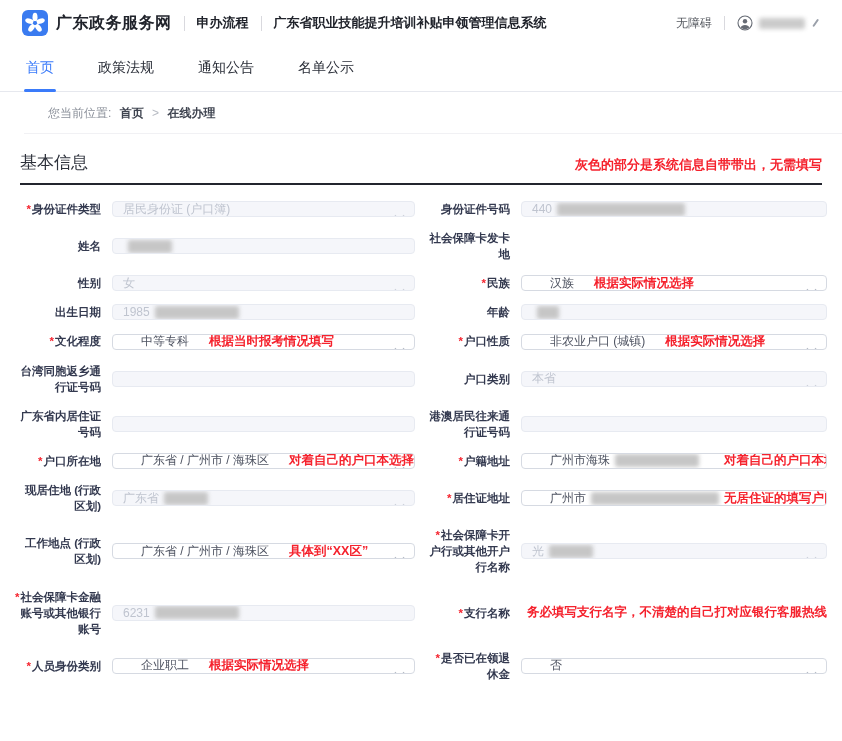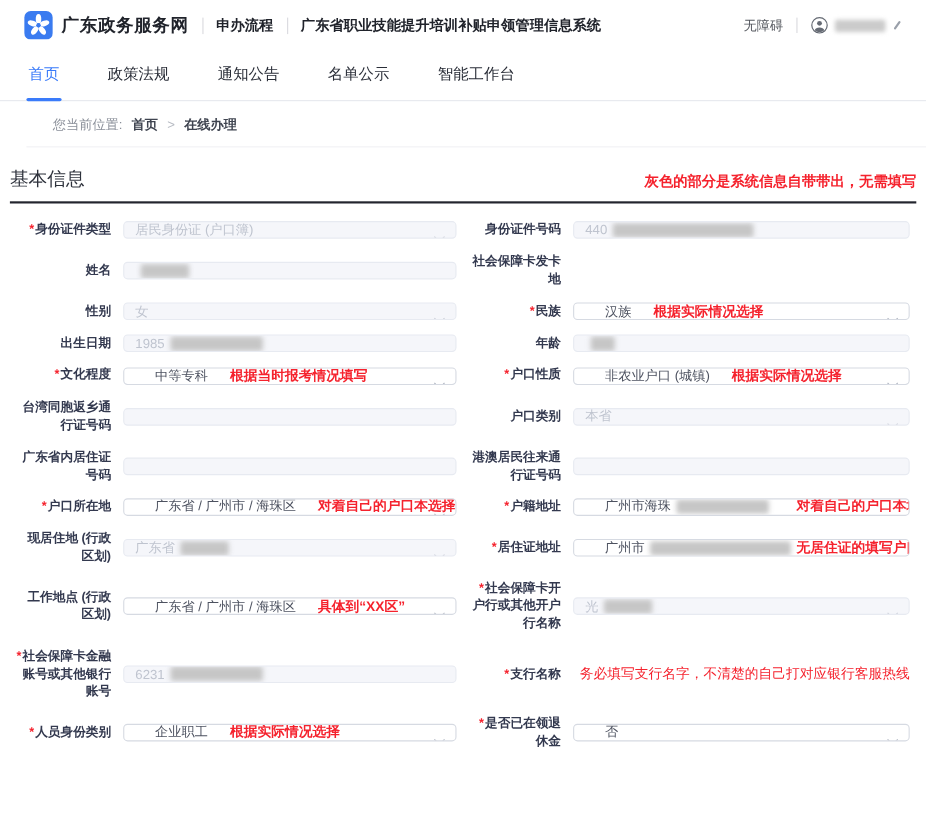--- a/index.html
+++ b/index.html
@@ -24,21 +24,21 @@
   .tab.active { color:#3a7bfa; }
   .tab.active::after { content:""; position:absolute; left:50%; transform:translateX(-50%);
     bottom:-1px; width:32px; height:3px; background:#3a7bfa; border-radius:2px; }
 
   
   .crumbs { padding:13px 24px 11px; font-size:12px; color:#8a8f99; border-bottom:1px solid #f1f1f4;margin-left:24px; }
   .crumb-link,.crumb-current { color:#3f4450; font-weight:600; margin:0 5px; cursor:pointer; }
   .crumb-sep { color:#b6bac2; }
 
   
-  .section-head { padding:17px 9px 0;text-align:center; }
+  .section-head { padding:17px 20px 0;text-align:center; }
   .section-head-inner { display:flex; align-items:flex-end; justify-content:space-between;
     padding-bottom:9px; border-bottom:2px solid #23252e; }
   .section-title { font-size:17px; color:#2e323c; }
   .section-note { font-size:13px; font-weight:700; color:#f5222d; }
 
   
   .form { padding:16px 15px 0; }
   .f-row { display:grid; grid-template-columns:86px 303px 84px 1fr; column-gap:11px;
     align-items:center; margin-bottom:13px; }
   .f-label { text-align:right; font-size:11.5px; color:#33394f; font-weight:600; line-height:1.4; }
@@ -50,21 +50,21 @@
   .box.enabled { background:#fff; border:1px solid #d6dae2; color:#4d5260;padding-left:28px; }
   .box.disabled { background:#f5f6fa; border:1px solid #e7eaf1; color:#bfc4cf; }
   .chev { position:absolute; right:11px; top:10px; width:7px; height:7px;
     border-right:1.3px solid #aeb4c0; border-bottom:1.3px solid #aeb4c0; transform:rotate(45deg); }
   .box.disabled .chev { border-color:#c9cdd7; }
   .blur { display:inline-block; height:13px; border-radius:2px; background:#c6c6c6;
     filter:blur(2.2px); margin:0 5px; flex:none; }
   .blur.xs{width:22px} .blur.sm{width:44px} .blur.md{width:84px} .blur.lg{width:128px}
   .ann { color:#f5222d; font-weight:700; font-size:12.5px; margin-left:20px; }
   .ann.push { margin-left:auto; }
-  .below-ann { color:#f5222d; font-weight:400; font-size:12.5px; text-align:right; margin-top:0; }
+  .below-ann { color:#f5222d; font-weight:700; font-size:12.5px; text-align:right; margin-top:0; }
 </style>
 </head>
 <body>
 
 <div class="header">
   <div class="brand">
     <span style="display:flex;">
       <svg width="26" height="26" viewBox="0 0 26 26">
         <rect x="0" y="0" width="26" height="26" rx="6" fill="#3a7bf0"></rect>
         <g fill="#ffffff">
@@ -98,21 +98,20 @@
       <span class="edit-slash"></span>
     </div>
   </div>
 </div>
 
 <div class="nav">
     <div class="tab active">首页</div>
     <div class="tab">政策法规</div>
     <div class="tab">通知公告</div>
     <div class="tab">名单公示</div>
-    <div class="tab">智能工作台</div>
   </div>
 
 <div class="crumbs">
   <span>您当前位置:</span>
   <span class="crumb-link">首页</span>
   <span class="crumb-sep">&gt;</span>
   <span class="crumb-current">在线办理</span>
 </div>
 
 <div class="section-head">

